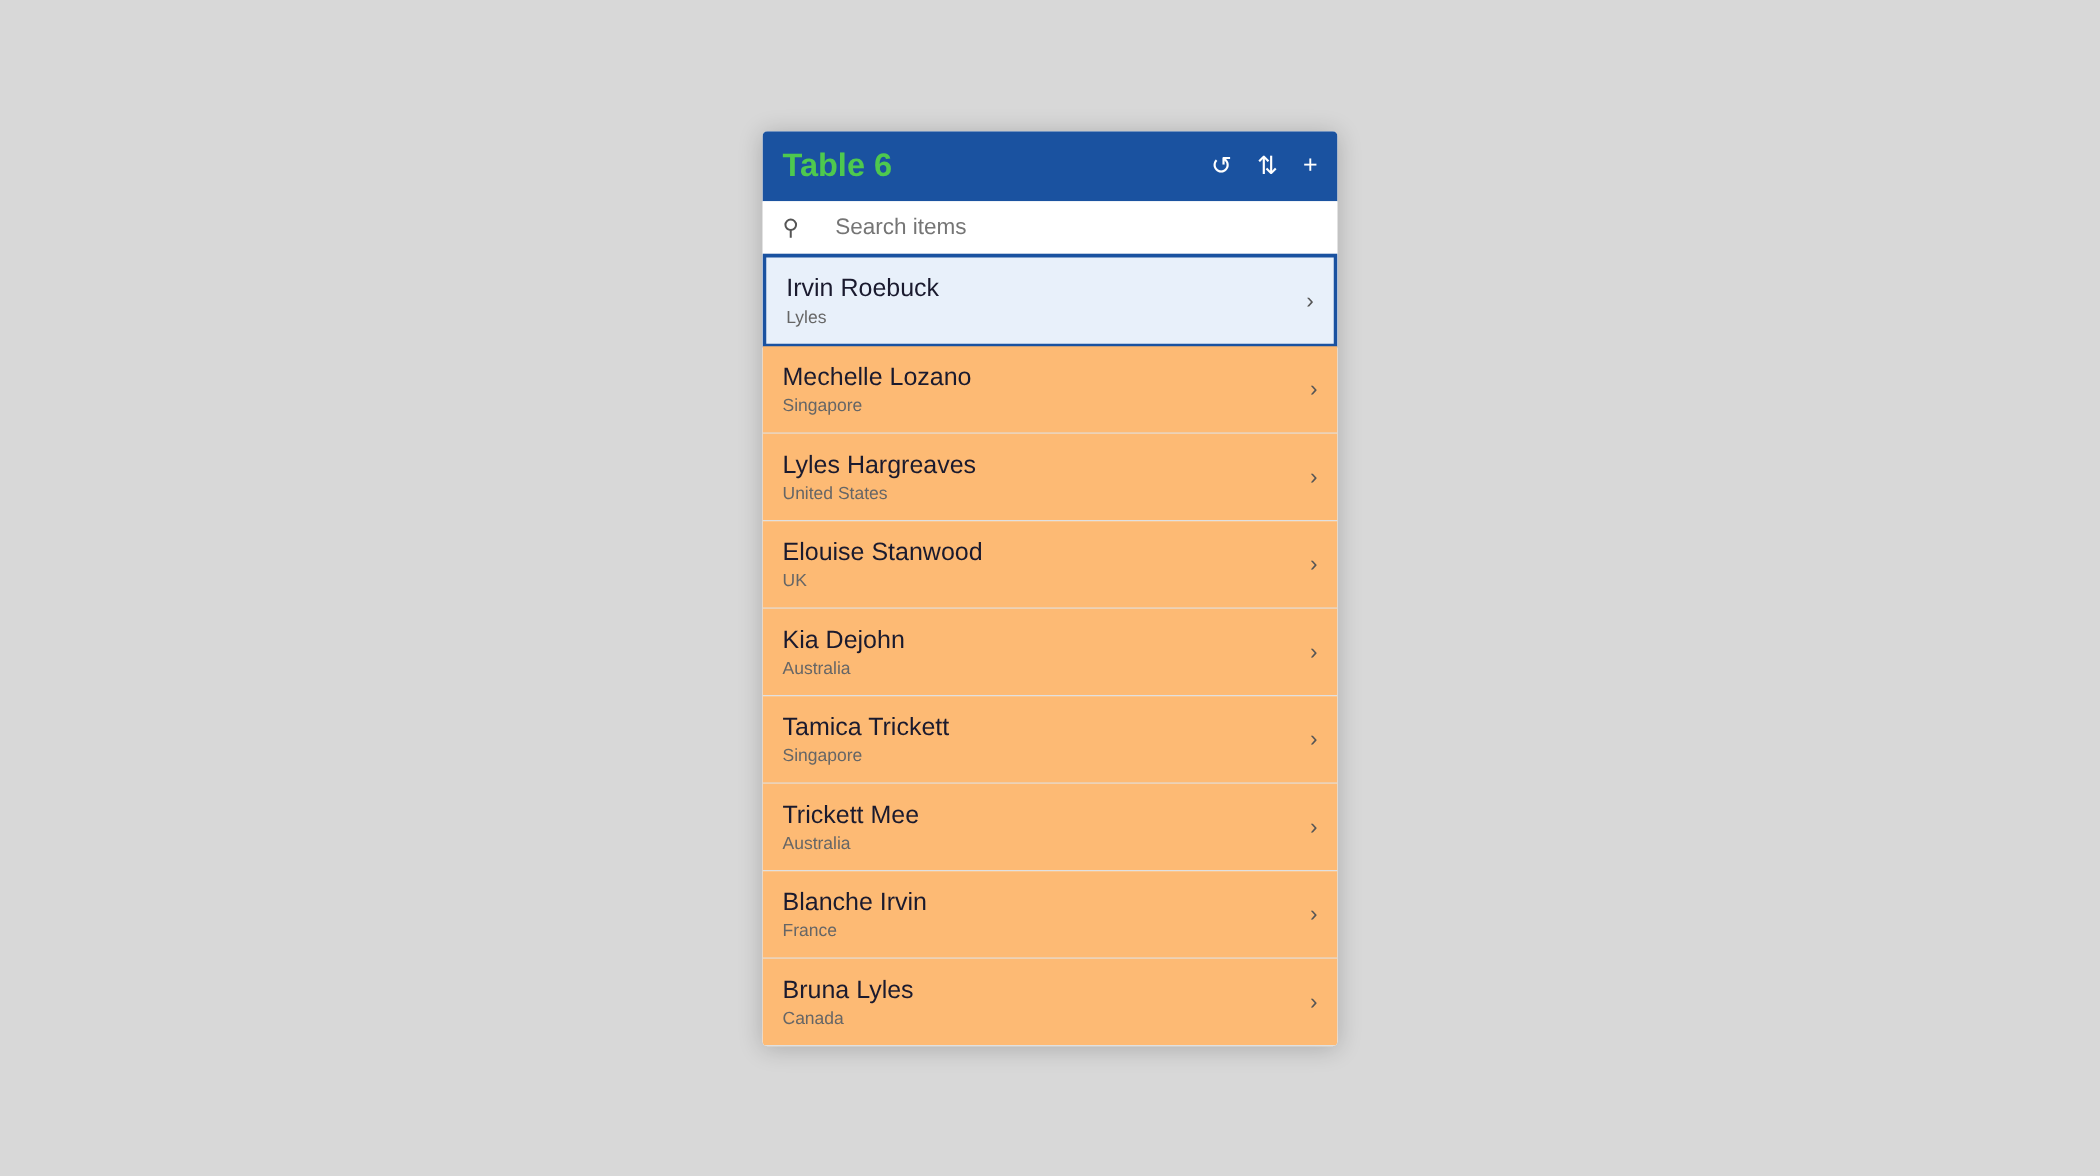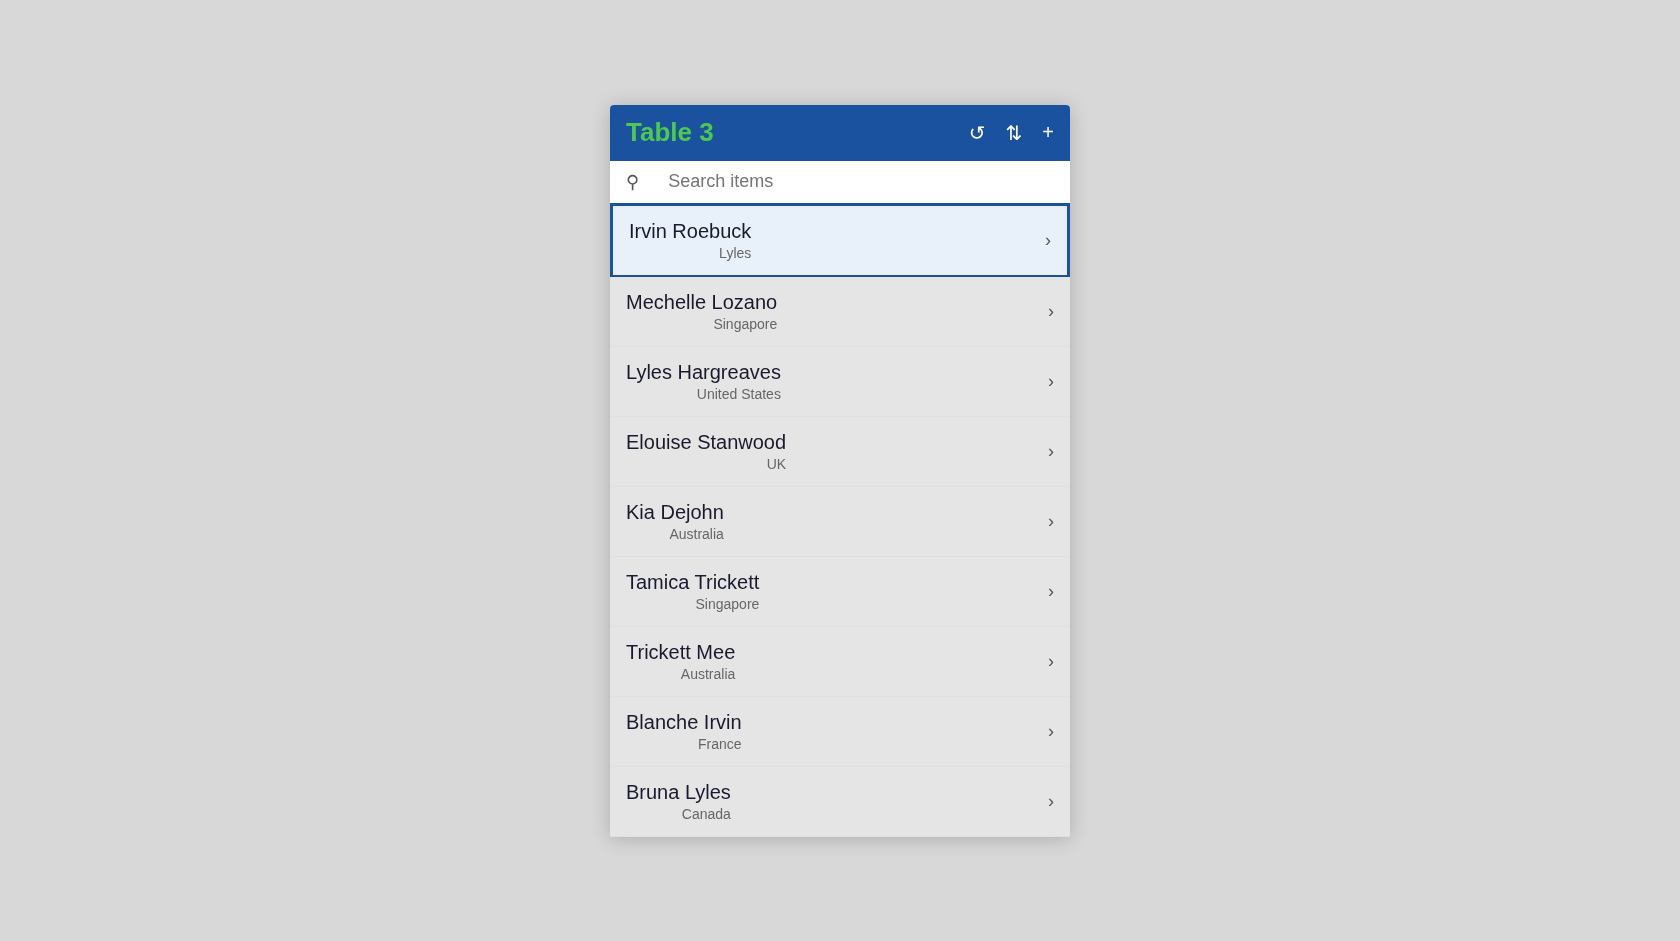--- a/index.html
+++ b/index.html
@@ -75,31 +75,30 @@
       font-size: 18px;
       color: #999;
       width: 100%;
       background: transparent;
       margin-left: 19px;
     }
 
     
     .list {
       background: white;
-      text-align: right;
     }
 
     .list-item {
       display: flex;
       align-items: center;
       justify-content: space-between;
       padding: 14px 16px;
       border-bottom: 1px solid #e0e0e0;
       cursor: pointer;
-      background: #e5e5e5;
+      background: #fdba74;
     }
 
     .list-item.selected {
       background-color: #e8f0fa;
       border: 3px solid #1a52a0;
       margin: -1px 0;
     }
 
     .list-item-content {
       display: flex;
@@ -123,21 +122,21 @@
       font-size: 18px;
       font-weight: 300;
     }
   </style>
 </head>
 <body>
 
 <div class="app-container">
 
   <div class="header">
-    <span class="header-title">Table 3</span>
+    <span class="header-title">Table 6</span>
     <div class="header-icons">
       <span class="header-icon">↺</span>
       <span class="header-icon">⇅</span>
       <span class="header-icon">+</span>
     </div>
   </div>
 
   <div class="search-bar">
     <span class="search-icon-wrap">⚲</span>
     <input class="search-input" type="text" placeholder="Search items" style="">

